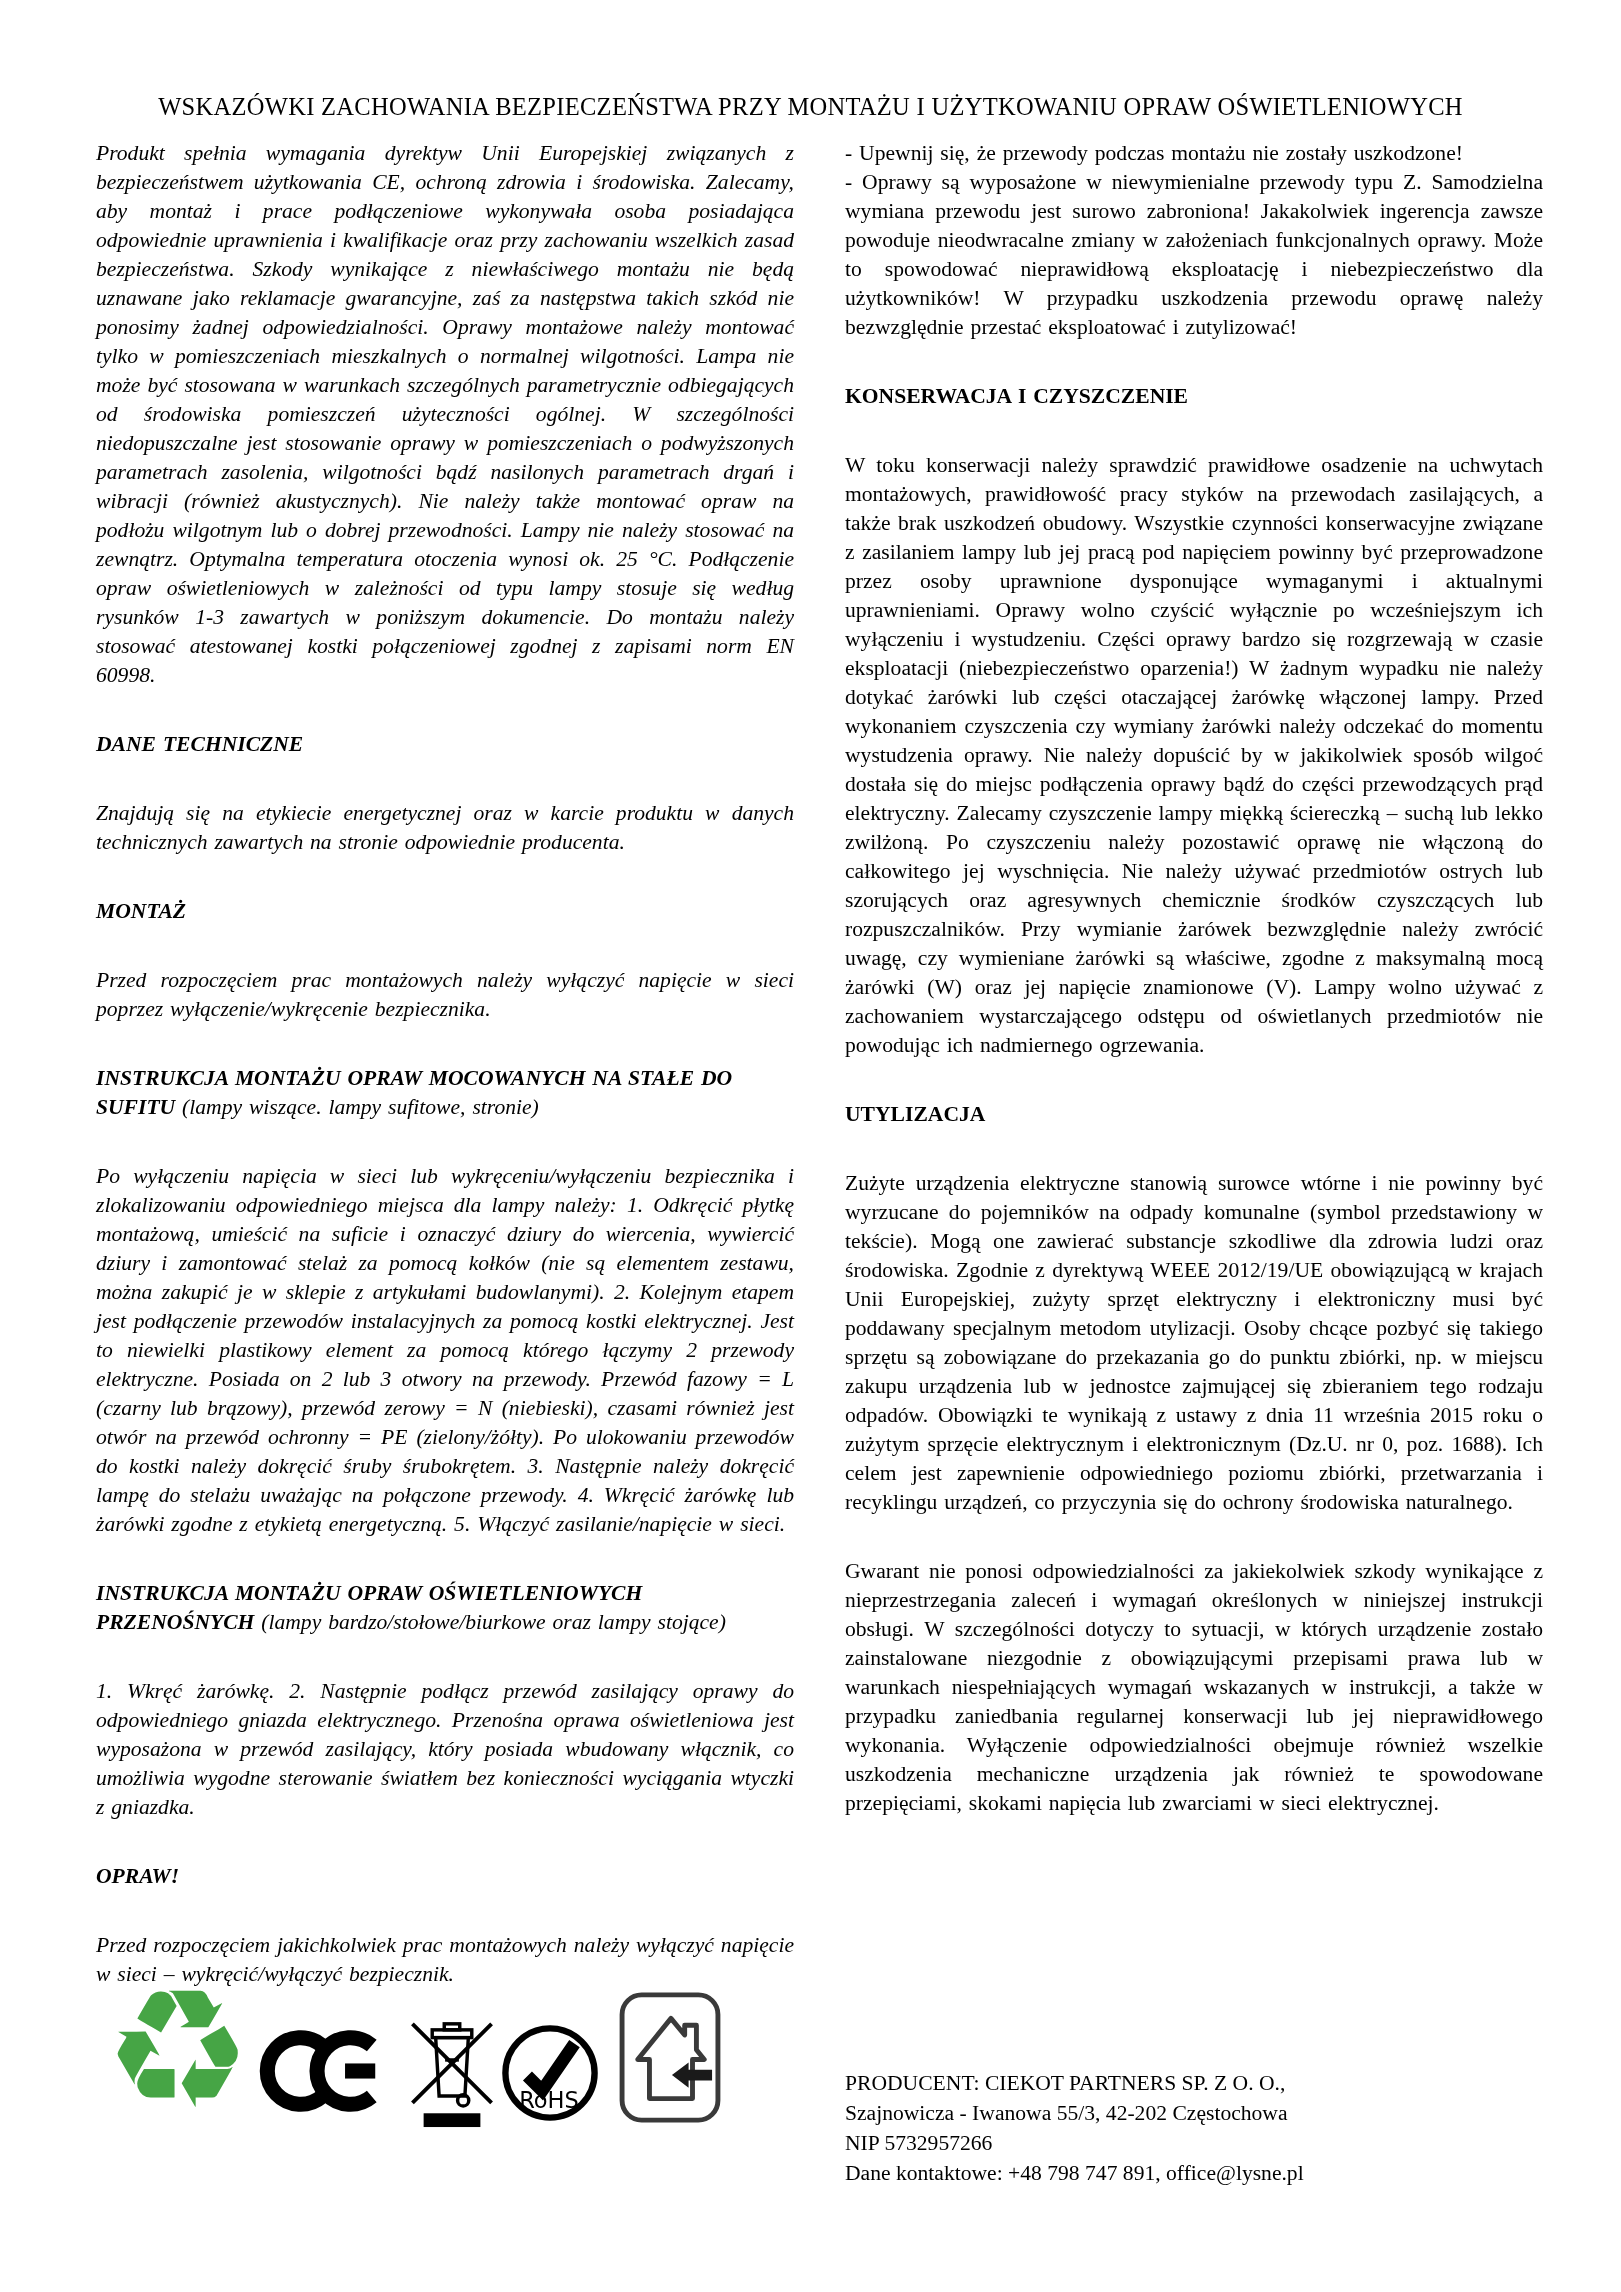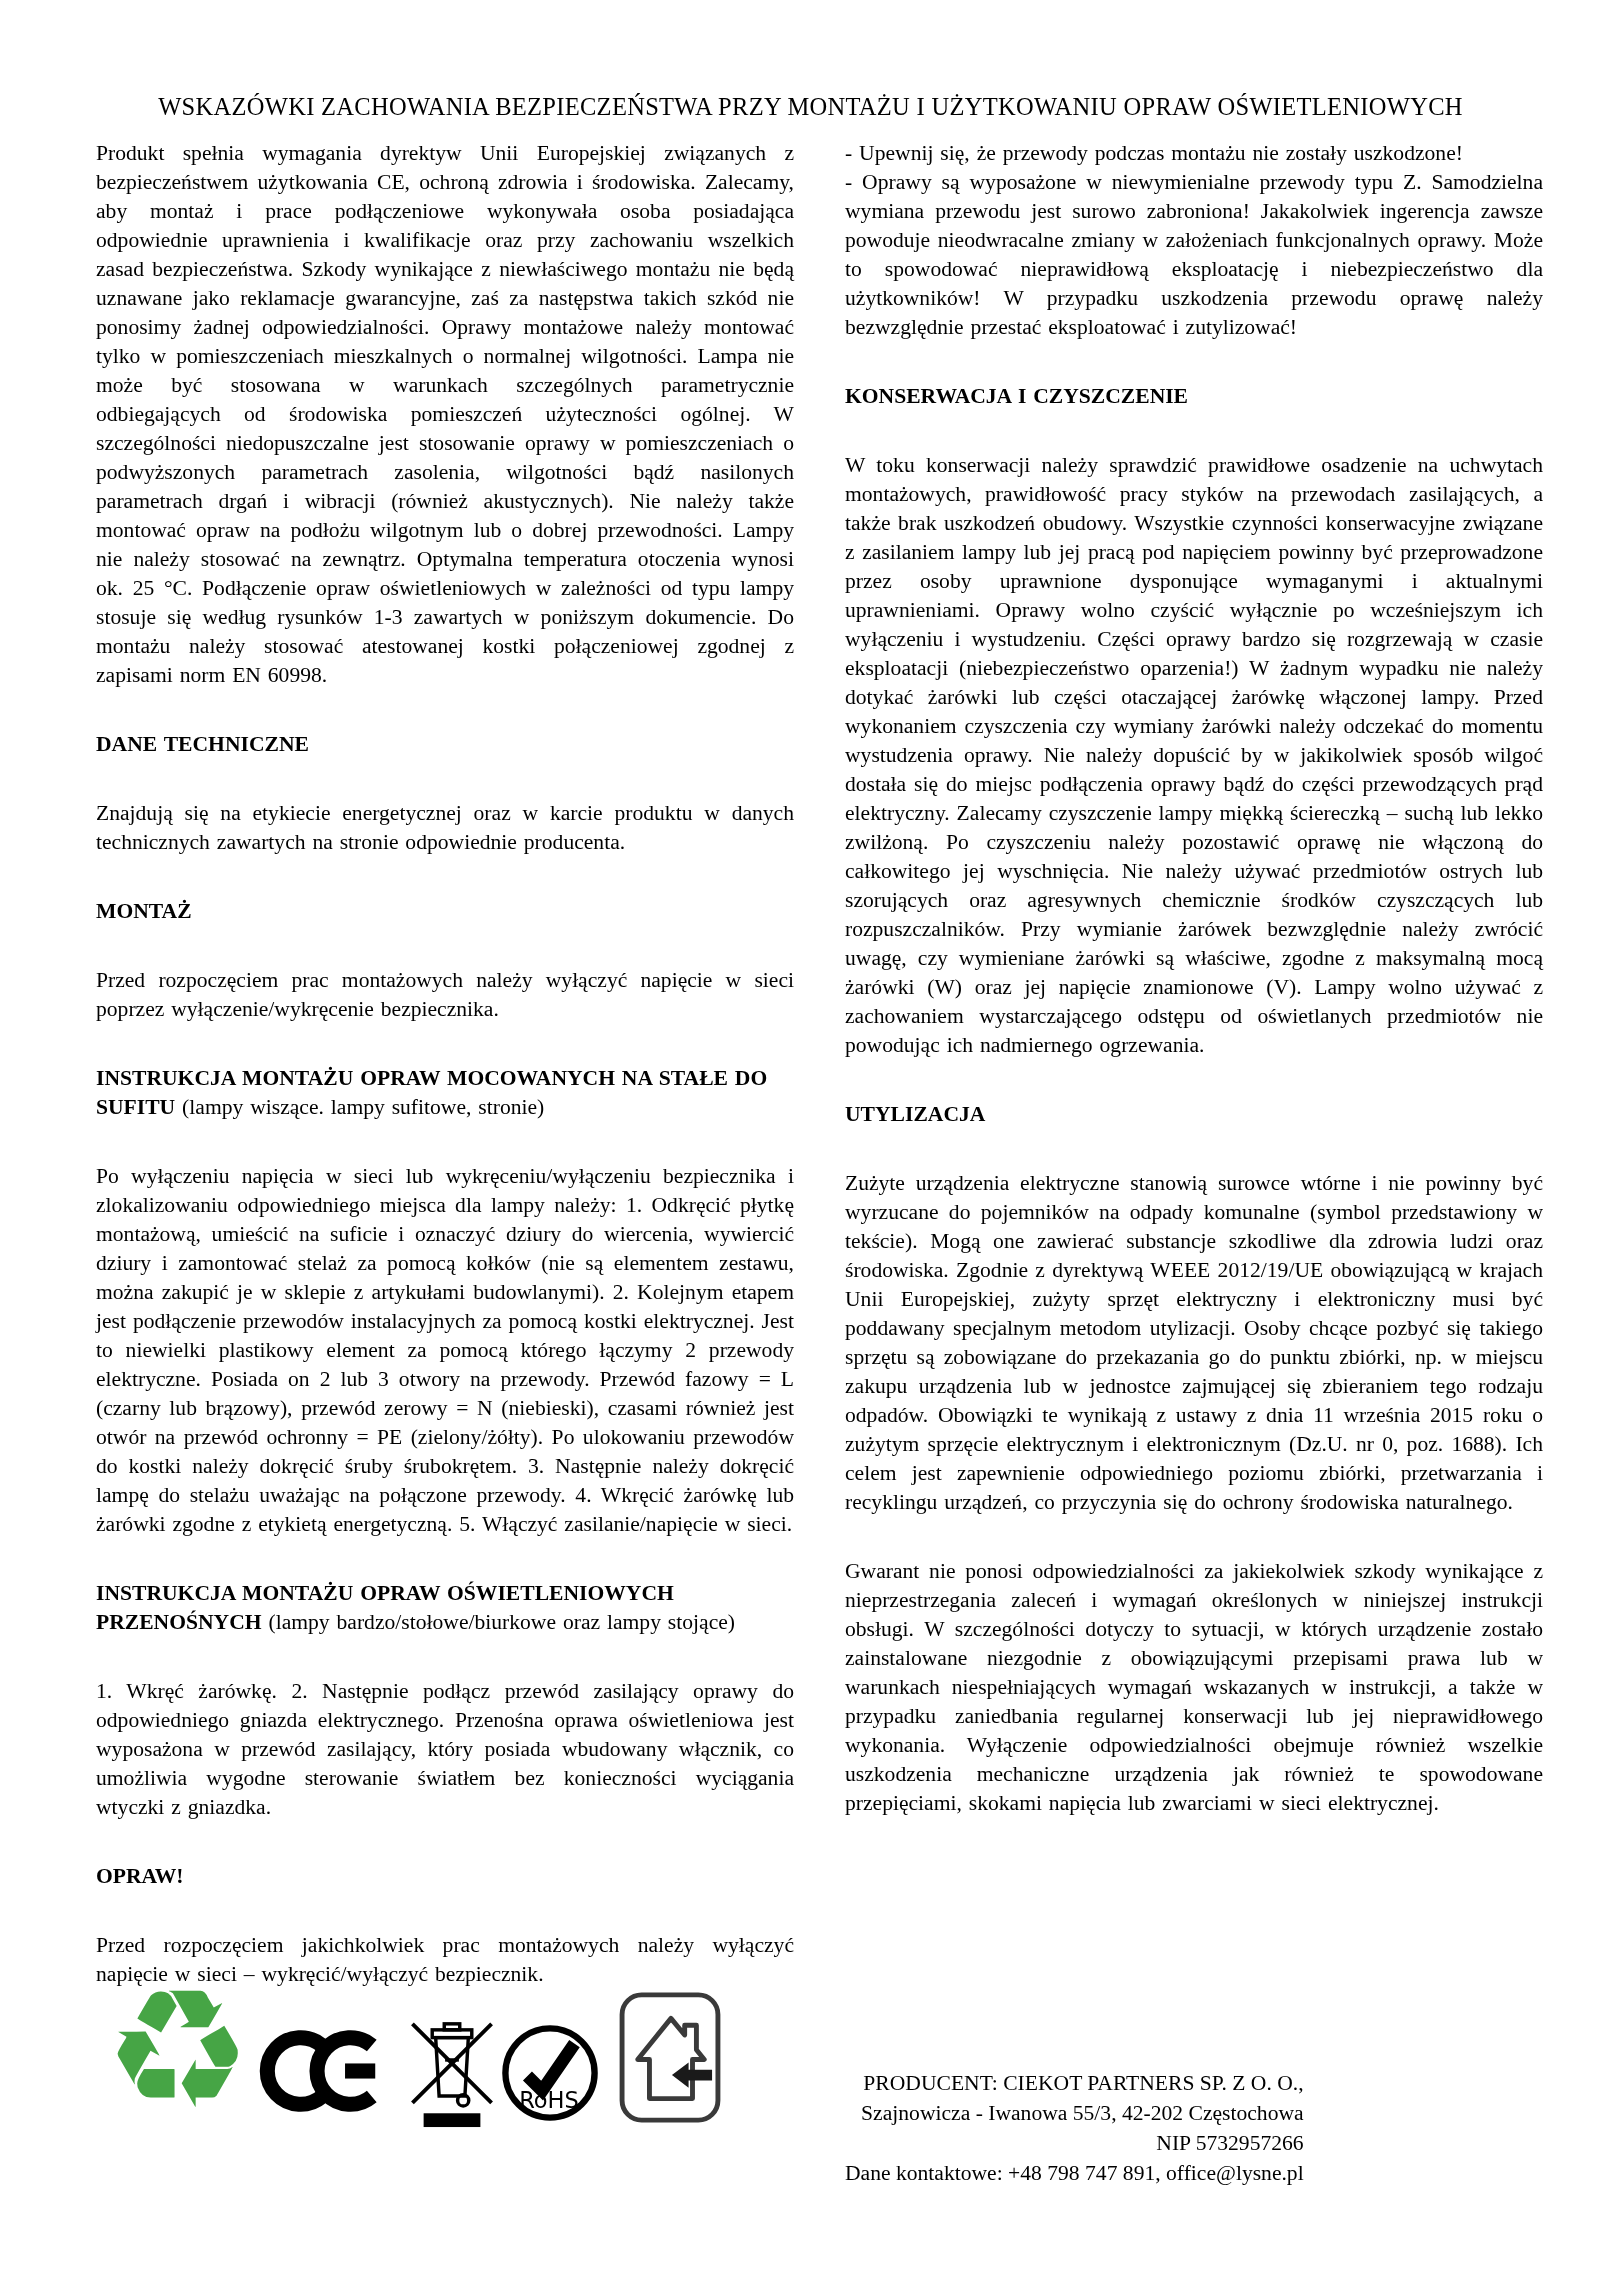--- a/index.html
+++ b/index.html
@@ -27,21 +27,21 @@
   }
   .col {
     position:absolute;
     top:139px;
     width:698px;
     font-size:21.6px;
     line-height:29px;
     text-align:justify;
     word-spacing:1.5px;
   }
-  .col-left  { left:96px;  }
+  .col-left  { left:96px;font-style:italic;  }
   .col-right { left:845px; }
   .block { margin-top:40px; }
   .block.first { margin-top:0; }
   .block.tight { margin-top:0; }
   h2.block {
     font-size:21.6px;
     font-weight:700;
     text-align:left;
   }
   .heading-normal { font-weight:400; }
@@ -55,21 +55,21 @@
   }
   .ce-mark   { left:258px; top:2025px; }
   .weee-bin  { left:409px; top:2015px; }
   .rohs-mark { left:501px; top:2023px; }
   .house-mark{ left:617px; top:1990px; }
   .producer {
     position:absolute;
     left:845px; top:2068px;
     font-size:21.6px;
     line-height:30px;
-    text-align:right;
+    text-align:left;
   }
 </style>
 </head>
 <body>
 
 <div class="page">
 
   <h1 class="doc-title">WSKAZÓWKI ZACHOWANIA BEZPIECZEŃSTWA PRZY MONTAŻU I UŻYTKOWANIU OPRAW OŚWIETLENIOWYCH</h1>
 
   <div class="col col-left">

